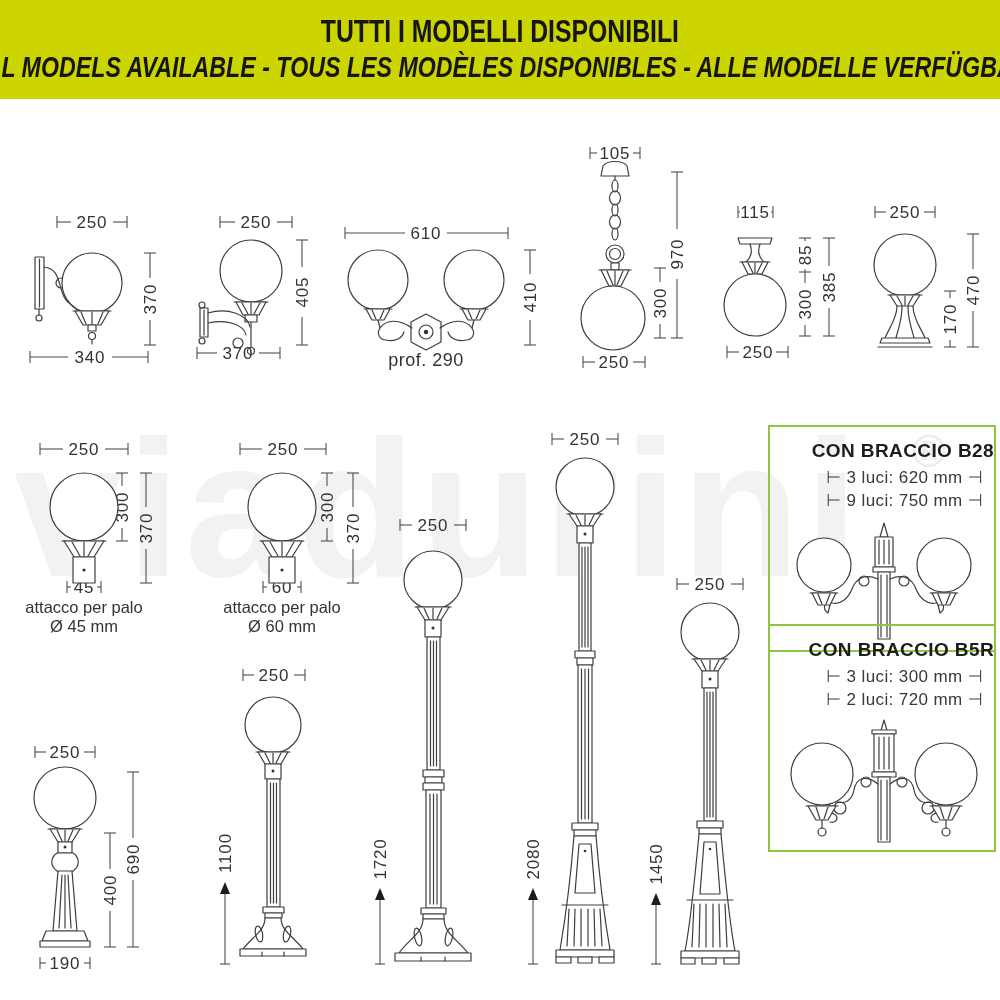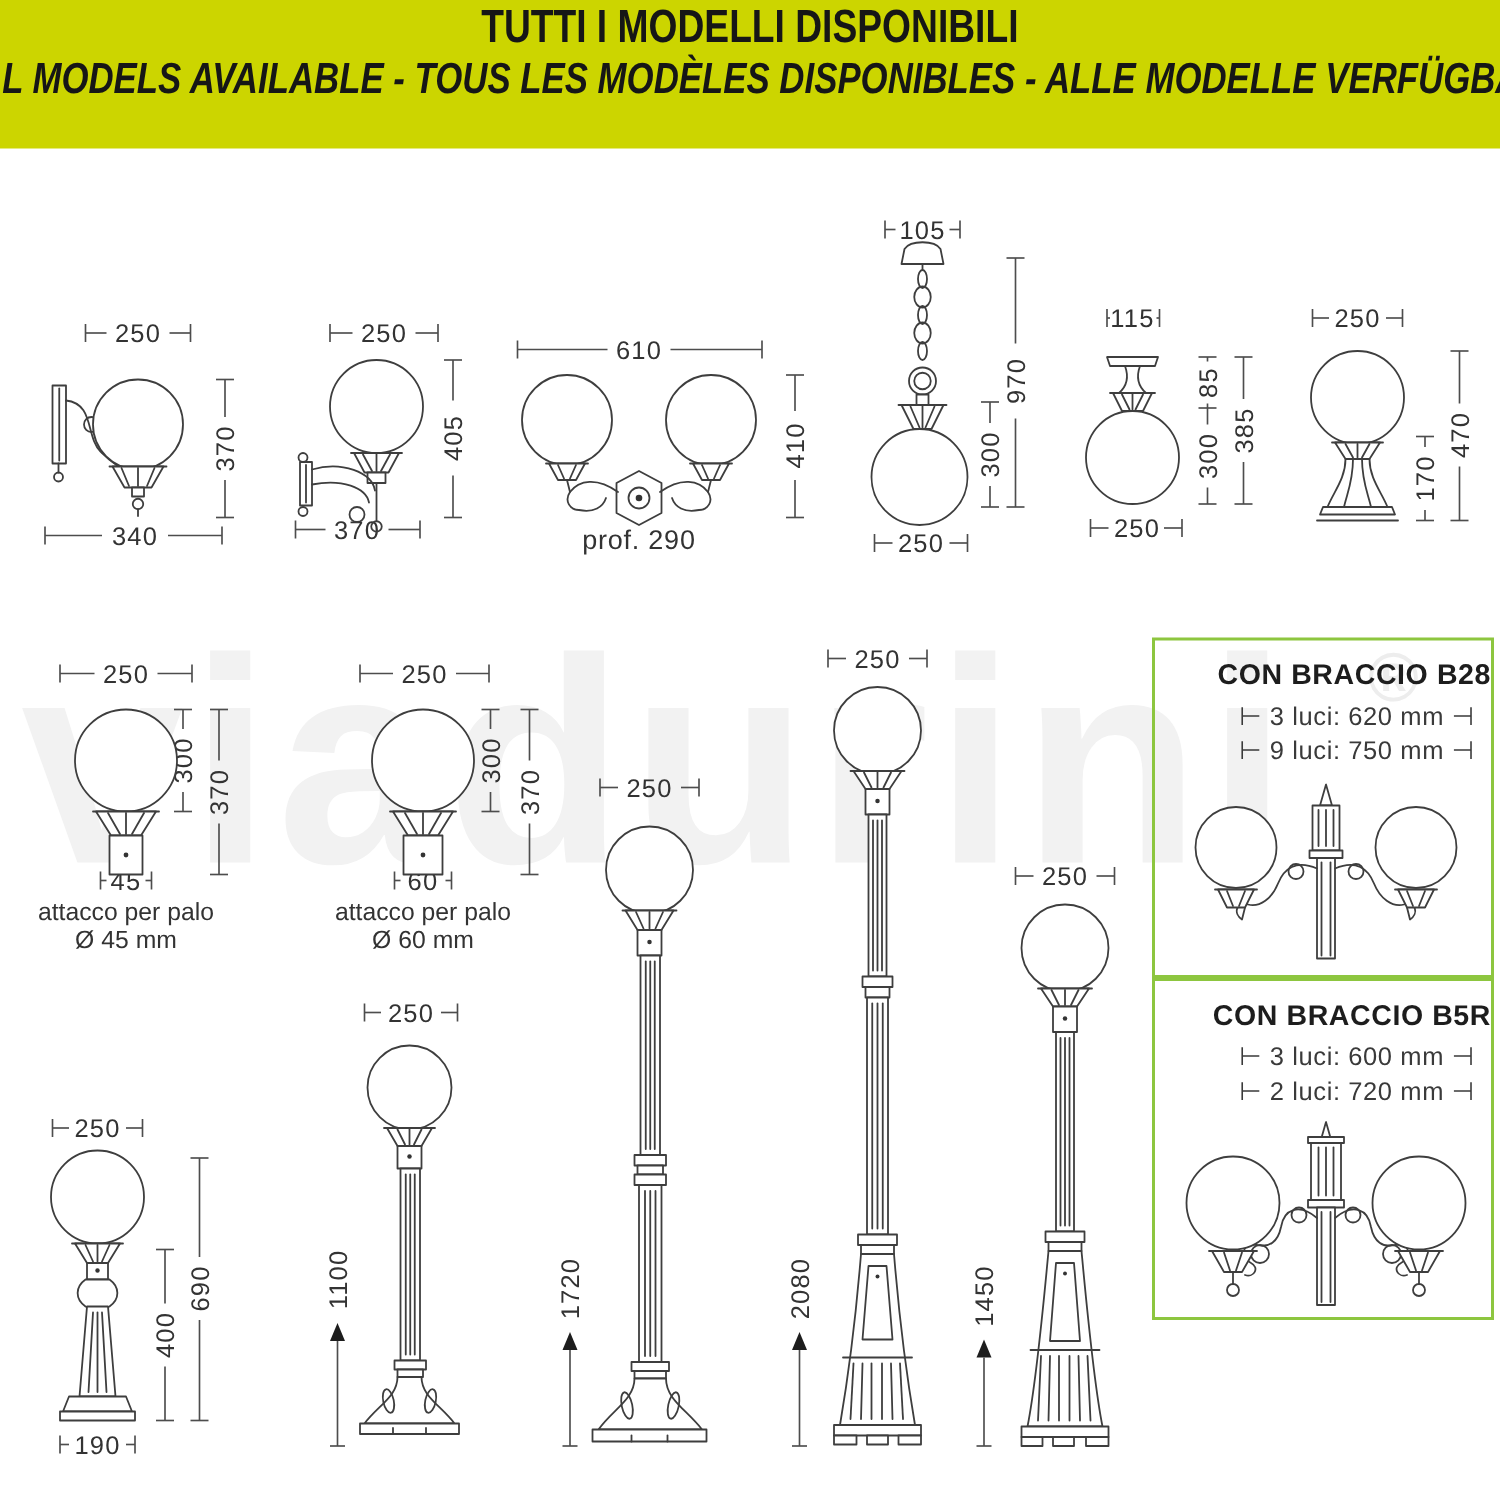--- a/index.html
+++ b/index.html
@@ -1,20 +1,20 @@
 <!DOCTYPE html>
 <html><head>
 <meta charset="utf-8">
 <style>
   html,body{margin:0;padding:0}
   body{width:1000px;height:1000px;position:relative;background:#fff;overflow:hidden;
        font-family:"Liberation Sans",sans-serif;color:#222}
   
   .hdr{position:absolute;left:0;top:0;width:1000px;height:99px;background:#ccd500;z-index:2;
-       display:flex;flex-direction:column;justify-content:flex-start;align-items:center}
+       display:flex;flex-direction:column;justify-content:center;align-items:center}
   .hdr .t1{font-size:31px;font-weight:bold;color:#161616;transform:scaleX(.8);white-space:nowrap;line-height:1.15}
   .hdr .t2{font-size:29px;font-weight:bold;font-style:italic;color:#161616;transform:scaleX(.8);white-space:nowrap;line-height:1.2}
   
   .wm{position:absolute;left:14px;top:396px;font-size:195px;font-weight:bold;letter-spacing:4px;
       color:#f2f2f2;z-index:0;white-space:nowrap}
   .wm-reg{position:absolute;left:912px;top:424px;font-size:46px;font-weight:bold;color:#ededed;z-index:0}
   
   .fig{position:absolute;z-index:1}
   svg{overflow:visible;display:block}
   .ln{stroke:#3e3e3e;stroke-width:1.2;fill:none;stroke-linecap:round;stroke-linejoin:round}
@@ -586,23 +586,23 @@
       <line class="ln" x1="48" y1="77" x2="52" y2="87"></line>
         <line class="ln" x1="60" y1="77" x2="56" y2="87"></line>
       <line class="ln" x1="160" y1="76" x2="188" y2="76"></line>
       <path class="wf" d="M162,76 L186,76 L180,88 L168,88 Z"></path>
       <line class="ln" x1="168" y1="77" x2="172" y2="87"></line>
         <line class="ln" x1="180" y1="77" x2="176" y2="87"></line>
     </g>
   </svg>
 </div>
 
-<div class="opt-box" style="left:768px;top:652px;width:228px;height:228px">
+<div class="opt-box" style="left:768px;top:624px;width:228px;height:228px">
   <h3>CON BRACCIO B5R</h3>
-  <div class="spec">⊢ 3 luci: 600 mm ⊣</div>
+  <div class="spec">⊢ 3 luci: 300 mm ⊣</div>
   <div class="spec">⊢ 2 luci: 720 mm ⊣</div>
   <svg width="228" height="126" viewBox="0 0 228 126">
     <g>
       <path class="ln" d="M114,4 L110,18 L118,18 Z"></path>
       <rect class="wf" x="102" y="14" width="24" height="4"></rect>
       <rect class="wf" x="104" y="18" width="20" height="38"></rect>
       <line class="ln" x1="109" y1="21" x2="109" y2="53"></line>
         <line class="ln" x1="114" y1="21" x2="114" y2="53"></line>
         <line class="ln" x1="119" y1="21" x2="119" y2="53"></line>
       <rect class="wf" x="102" y="56" width="24" height="5"></rect>

